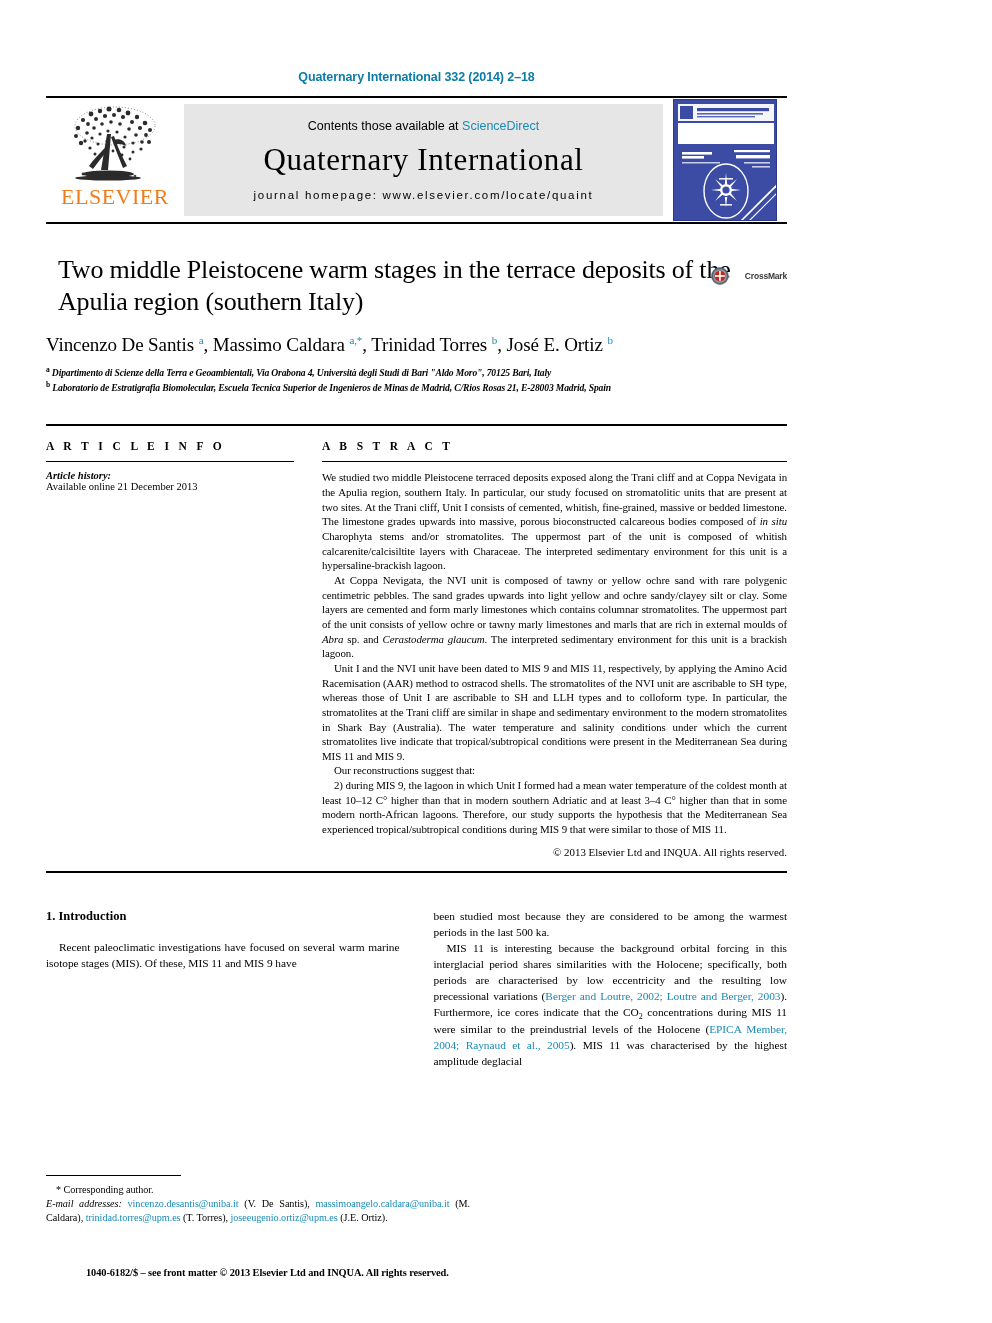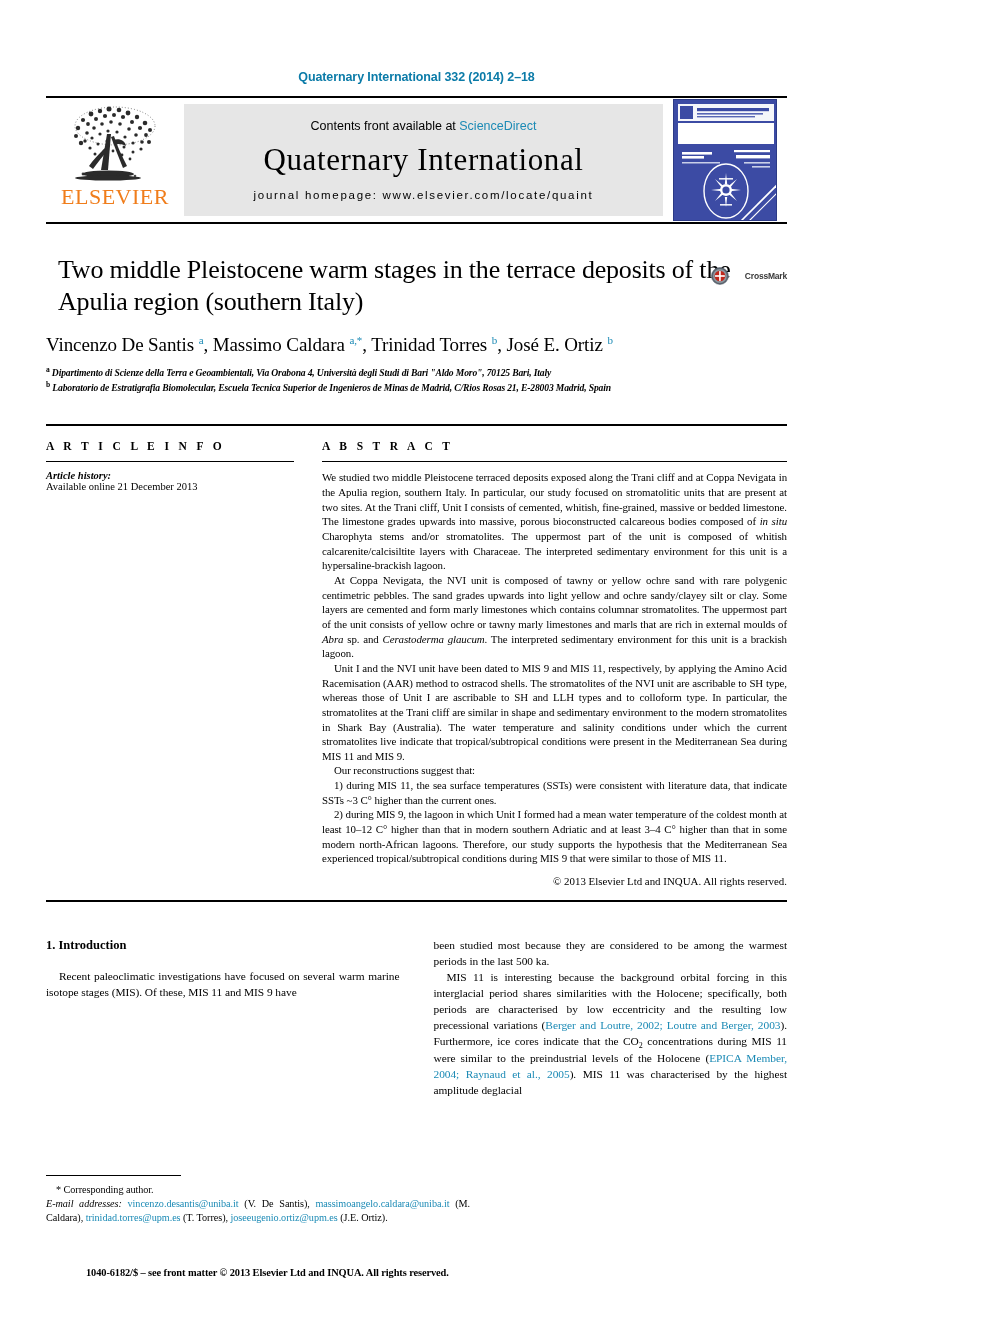--- a/index.html
+++ b/index.html
@@ -299,21 +299,21 @@
               <circle cx="72" cy="72" r="1.3"></circle>
           </g>
           <path d="M50 36 C56 34, 62 36, 63 42 C60 40, 55 39, 51 41 Z"></path>
         </g>
       </svg>
       <div class="elsevier-word">ELSEVIER</div>
     </div>
 
     <div class="journal-band">
       <div class="contents-line">
-        <span>Contents front available at </span><span class="sd">ScienceDirect</span>
+        <span>Contents those available at </span><span class="sd">ScienceDirect</span>
       </div>
       <div class="journal-name">Quaternary International</div>
       <div class="homepage-line">journal homepage: www.elsevier.com/locate/quaint</div>
     </div>
 
     <div class="cover-block">
       <div class="cover-thumb">
         <svg viewBox="0 0 104 122" width="104" height="122">
           <rect x="0" y="0" width="104" height="122" fill="#3c4ba4"></rect>
           <rect x="4" y="4" width="96" height="17" fill="#ffffff" opacity="0.95"></rect>
@@ -383,21 +383,20 @@
     </div>
 
     <div class="col-abstract">
       <div class="sec-head">A B S T R A C T</div>
       <div class="rule"></div>
       <div id="abstract-body">
           <p class="abs-p">We studied two middle Pleistocene terraced deposits exposed along the Trani cliff and at Coppa Nevigata in the Apulia region, southern Italy. In particular, our study focused on stromatolitic units that are present at two sites. At the Trani cliff, Unit I consists of cemented, whitish, fine-grained, massive or bedded limestone. The limestone grades upwards into massive, porous bioconstructed calcareous bodies composed of <i>in situ</i> Charophyta stems and/or stromatolites. The uppermost part of the unit is composed of whitish calcarenite/calcisiltite layers with Characeae. The interpreted sedimentary environment for this unit is a hypersaline-brackish lagoon.</p>
           <p class="abs-p" style="text-indent: 12px;">At Coppa Nevigata, the NVI unit is composed of tawny or yellow ochre sand with rare polygenic centimetric pebbles. The sand grades upwards into light yellow and ochre sandy/clayey silt or clay. Some layers are cemented and form marly limestones which contains columnar stromatolites. The uppermost part of the unit consists of yellow ochre or tawny marly limestones and marls that are rich in external moulds of <i>Abra</i> sp. and <i>Cerastoderma glaucum</i>. The interpreted sedimentary environment for this unit is a brackish lagoon.</p>
           <p class="abs-p" style="text-indent: 12px;">Unit I and the NVI unit have been dated to MIS 9 and MIS 11, respectively, by applying the Amino Acid Racemisation (AAR) method to ostracod shells. The stromatolites of the NVI unit are ascribable to SH type, whereas those of Unit I are ascribable to SH and LLH types and to colloform type. In particular, the stromatolites at the Trani cliff are similar in shape and sedimentary environment to the modern stromatolites in Shark Bay (Australia). The water temperature and salinity conditions under which the current stromatolites live indicate that tropical/subtropical conditions were present in the Mediterranean Sea during MIS 11 and MIS 9.</p>
           <p class="abs-p" style="text-indent: 12px;">Our reconstructions suggest that:</p>
-          <p class="abs-p" style="text-indent: 12px;">1) during MIS 11, the sea surface temperatures (SSTs) were consistent with literature data, that indicate SSTs ~3 C° higher than the current ones.</p>
           <p class="abs-p" style="text-indent: 12px;">2) during MIS 9, the lagoon in which Unit I formed had a mean water temperature of the coldest month at least 10–12 C° higher than that in modern southern Adriatic and at least 3–4 C° higher than that in some modern north-African lagoons. Therefore, our study supports the hypothesis that the Mediterranean Sea experienced tropical/subtropical conditions during MIS 9 that were similar to those of MIS 11.</p>
         </div>
       <div class="copyright">© 2013 Elsevier Ltd and INQUA. All rights reserved.</div>
     </div>
   </div>
 
   <div class="bottom-rule"></div>
 
   <div class="body-cols">
     <div class="bcol">

